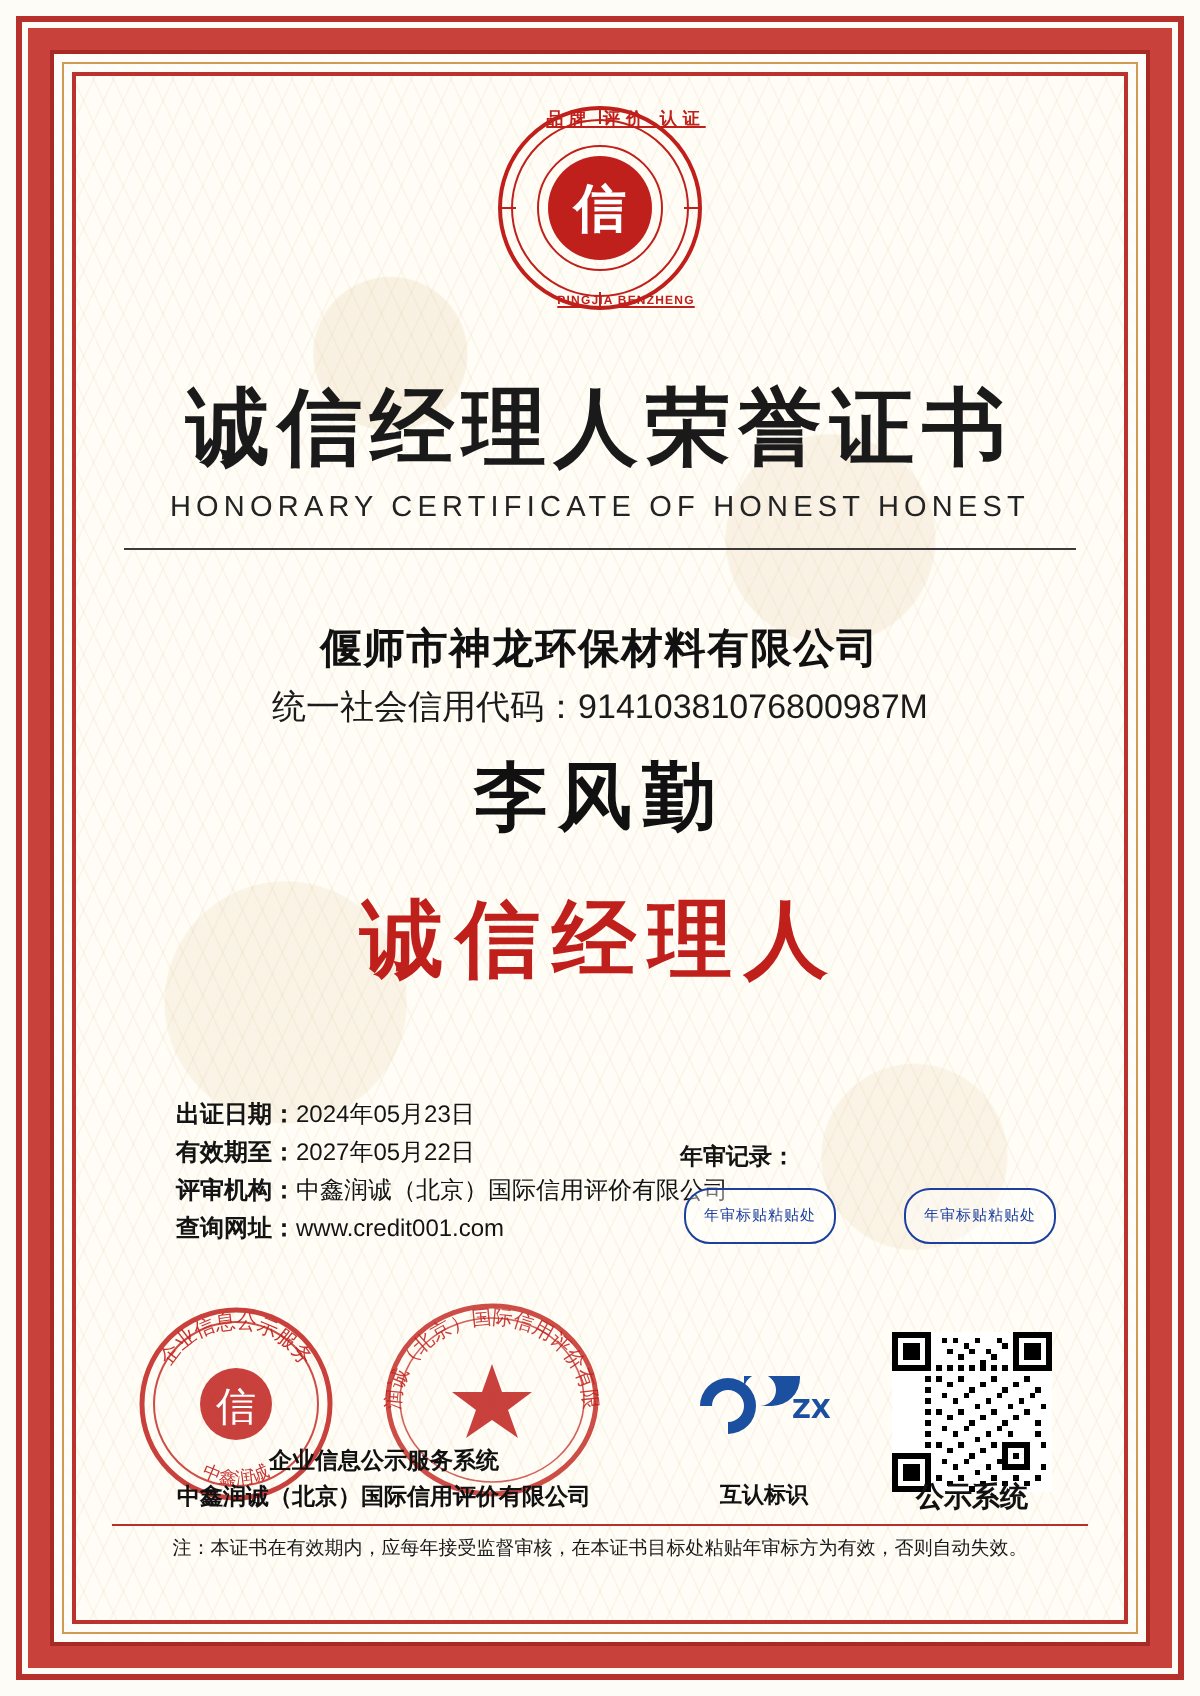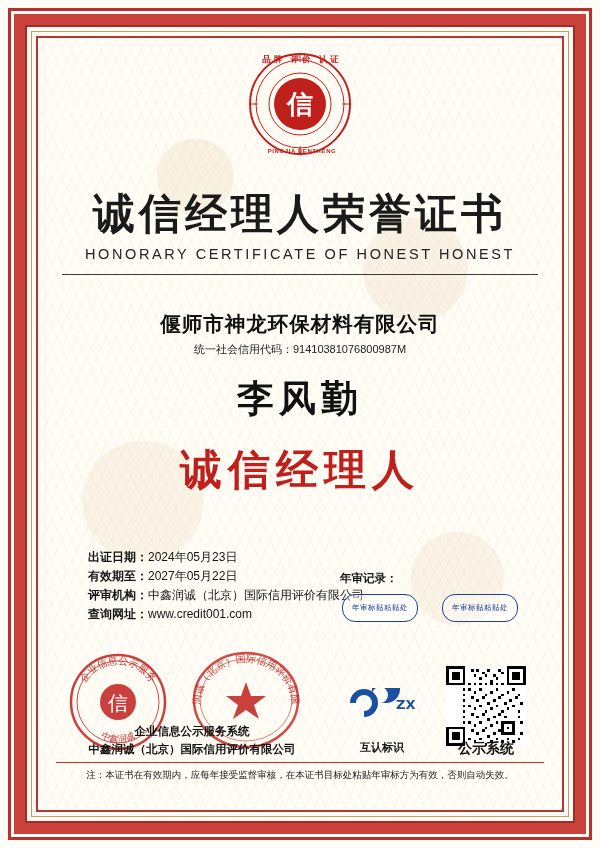--- a/index.html
+++ b/index.html
@@ -160,21 +160,21 @@
     letter-spacing: 1px;
     color: #111;
     white-space: nowrap;
   }
   .uscc {
     position: absolute;
     top: 342px;
     left: 0;
     width: 100%;
     text-align: center;
-    font-size: 11px;
+    font-size: 17px;
     color: #1b1b1b;
     white-space: nowrap;
   }
 
   
   .person-name {
     position: absolute;
     top: 374px;
     left: 0;
     width: 100%;
@@ -220,21 +220,21 @@
     font-size: 11.5px;
     color: #141414;
     font-weight: bold;
     white-space: nowrap;
   }
   .review-boxes {
     position: absolute;
     left: 342px;
     top: 594px;
     display: flex;
-    gap: 24px;
+    gap: 34px;
   }
   .review-box {
     width: 74px;
     height: 26px;
     border: 1px solid #1c3fa0;
     border-radius: 13px;
     color: #1c3fa0;
     font-size: 7.5px;
     display: flex;
     align-items: center;
@@ -341,25 +341,26 @@
     color: #fff;
     font-family: "DejaVu Serif", serif;
     font-size: 26px;
     font-weight: bold;
     display: flex;
     align-items: center;
     justify-content: center;
   }
   .emblem-top-text, .emblem-bottom-text {
     position: absolute;
-    left: 2px;
+    left: 13px;
     width: 100%;
     text-align: center;
     color: #c0201c;
     font-weight: bold;
+    text-decoration: underline;
   }
   .emblem-top-text {
     top: 2px;
     font-size: 8.5px;
     letter-spacing: 3px;
   }
   .emblem-bottom-text {
     bottom: 2px;
     font-size: 6px;
     letter-spacing: 0.6px;

